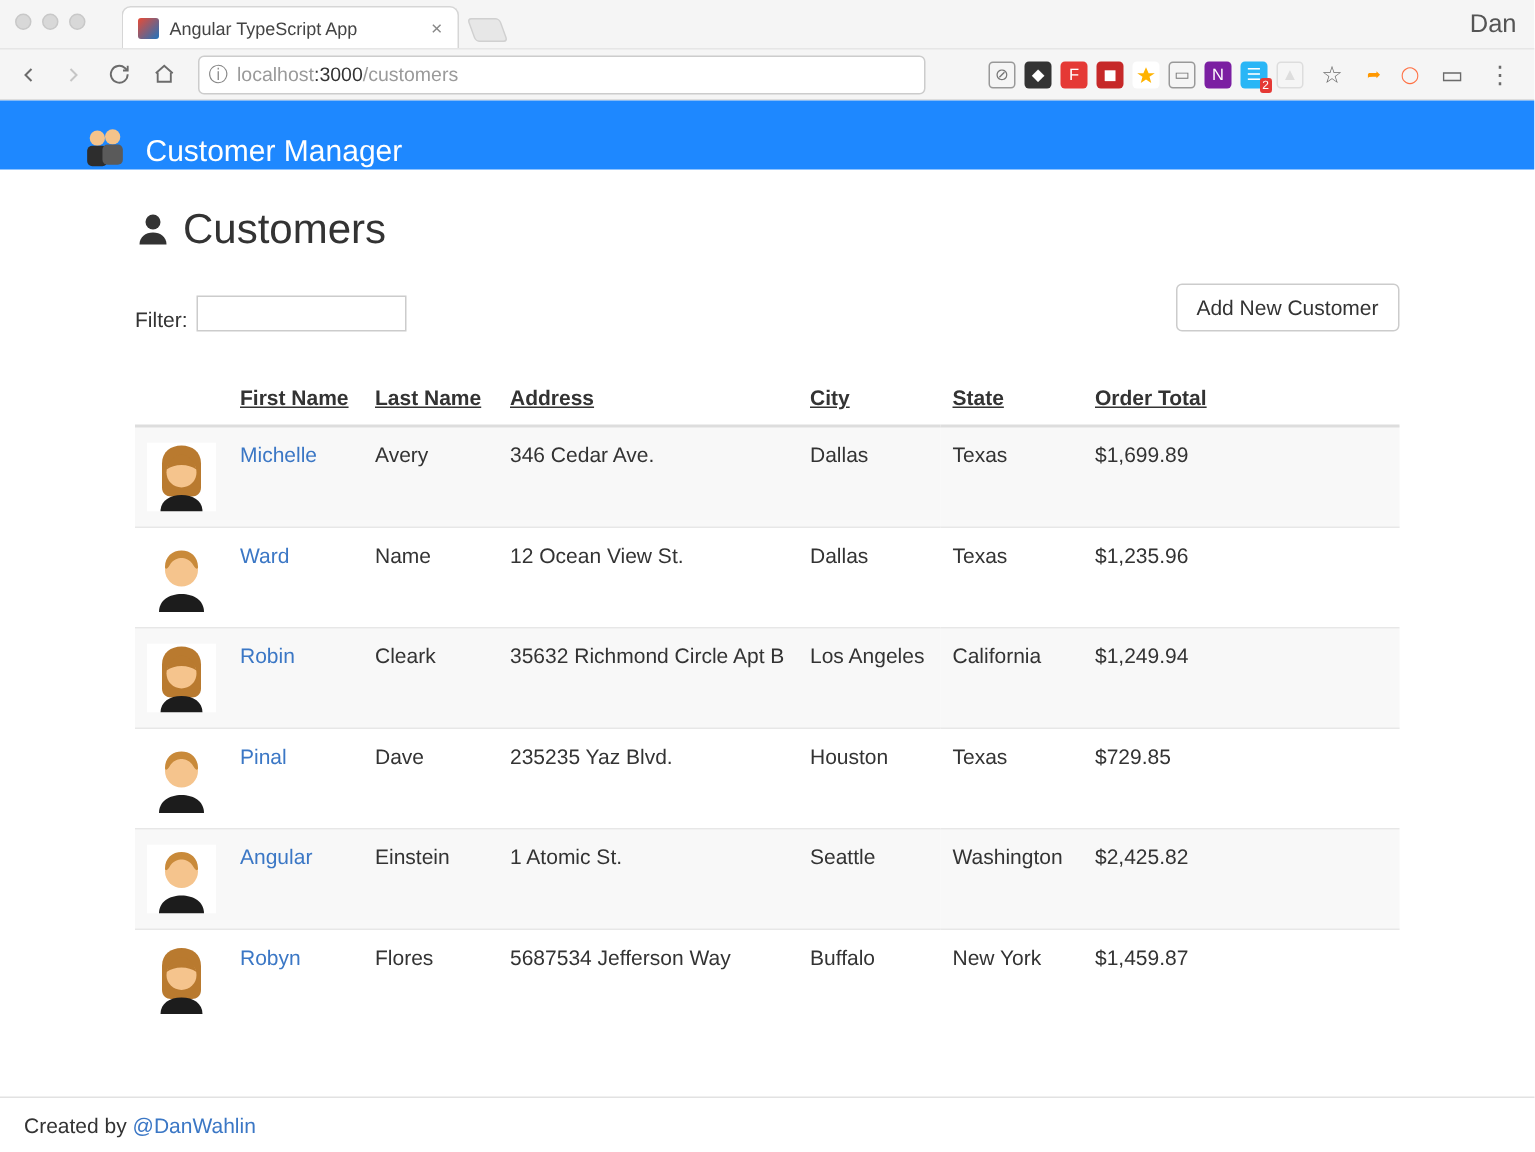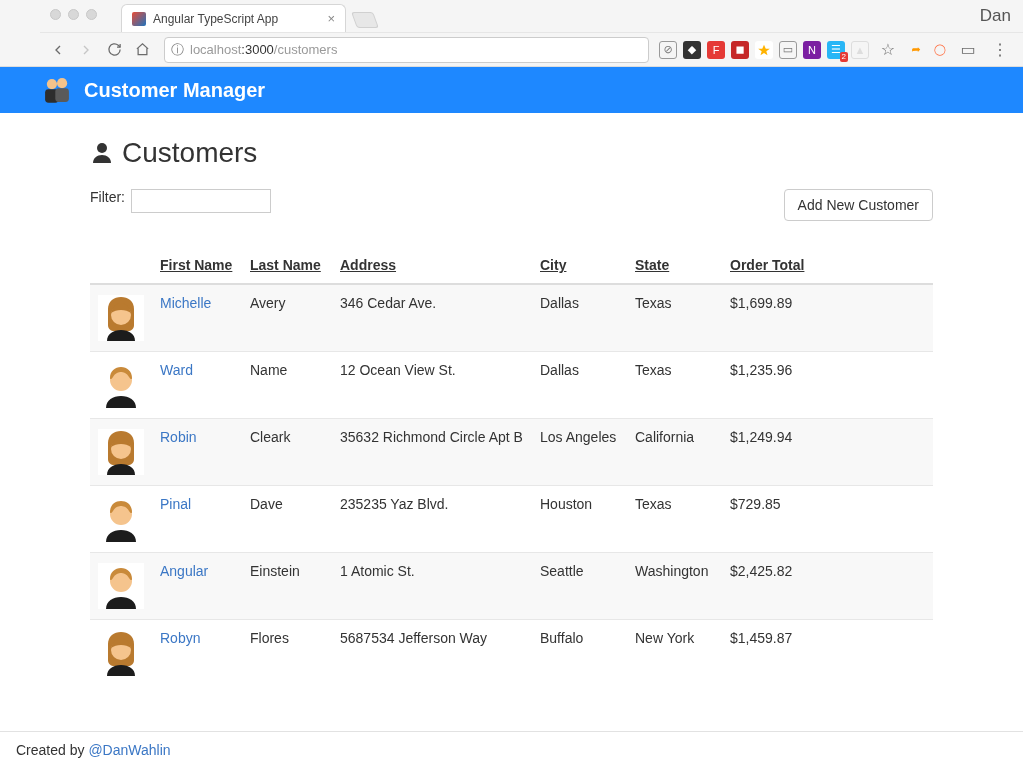--- a/index.html
+++ b/index.html
@@ -1,20 +1,20 @@
 <!DOCTYPE html>
 <html><head>
 <meta charset="utf-8">
 <style>
   * { box-sizing: border-box; }
   html, body { margin:0; padding:0; font-family: -apple-system, "Helvetica Neue", Arial, sans-serif; background:#fff; color:#333; }
   body { width:1023px; height:768px; overflow:hidden; }
 
   
-  .chrome { background:#f5f5f5; border-bottom:1px solid #ddd;padding-left:40px; }
+  .chrome { background:#f5f5f5; border-bottom:1px solid #ddd; }
   .chrome-top { display:flex; align-items:flex-end; height:32px; position:relative; }
   .traffic { display:flex; gap:7px; padding:9px 10px 0 10px; align-self:flex-start; }
   .dot { width:11px; height:11px; border-radius:50%; background:#d8d8d8; border:1px solid #c8c8c8; }
   .tab { display:flex; align-items:center; background:#fff; border:1px solid #d6d6d6; border-bottom:none; border-top-left-radius:6px; border-top-right-radius:6px; height:28px; padding:0 10px; margin-left:14px; min-width:225px; font-size:12px; color:#444; position:relative; }
   .tab .favicon { width:14px; height:14px; margin-right:7px; display:inline-block; background:linear-gradient(135deg,#e94b35,#1e73be); border-radius:2px; }
   .tab .close { margin-left:auto; color:#888; font-size:13px; }
   .newtab { width:22px; height:16px; margin-left:8px; margin-bottom:4px; background:#e7e7e7; border:1px solid #d0d0d0; transform:skewX(20deg); border-radius:3px; }
   .profile-name { position:absolute; right:12px; top:6px; font-size:17px; color:#555; }
 
   .chrome-toolbar { display:flex; align-items:center; height:34px; padding:0 6px; gap:4px; background:#f5f5f5; border-top:1px solid #e6e6e6; }
@@ -22,29 +22,29 @@
   .tb-icon.disabled { color:#c6c6c6; }
   .urlbar { flex:0 0 485px; height:26px; border:1px solid #ccc; border-radius:4px; background:#fff; display:flex; align-items:center; padding:0 6px; font-size:13px; color:#333; margin:0 6px; }
   .urlbar .info { color:#858585; margin-right:6px; }
   .urlbar .host-dim { color:#9a9a9a; }
   .ext-row { display:flex; align-items:center; gap:6px; margin-left:auto; padding-right:4px; }
   .ext { width:18px; height:18px; border-radius:3px; display:flex; align-items:center; justify-content:center; font-size:11px; color:#fff; position:relative; }
   .ext.outline { background:transparent; border:1.5px solid #999; color:#777; }
   .badge { position:absolute; bottom:-3px; right:-3px; background:#e53935; color:#fff; font-size:8px; border-radius:2px; padding:0 2px; line-height:10px; }
 
   
-  .app-header { background:#1e88ff; color:#fff; height:46px; display:flex; align-items:center; padding-left:40px; font-size:20px; font-weight:700; }
+  .app-header { background:#1e88ff; color:#fff; height:46px; display:flex; align-items:flex-end; padding-left:53px; font-size:20px; font-weight:400; }
   .app-header .logo { width:34px; height:30px; margin-right:10px; display:flex; }
 
   
   .content { padding:18px 90px 0 90px; }
   .page-title { display:flex; align-items:center; font-size:28px; font-weight:400; color:#333; margin:6px 0 20px 0; }
   .page-title svg { margin-right:8px; }
 
-  .filter-row { display:flex; align-items:flex-start; margin-bottom:28px; }
+  .filter-row { display:flex; align-items:flex-end; margin-bottom:28px; }
   .filter-row label { font-size:14px; margin-right:6px; color:#333; }
   .filter-row input { width:140px; height:24px; border:1px solid #ccc; padding:2px 4px; font-size:13px; }
   .btn-add { margin-left:auto; background:#fff; border:1px solid #ccc; border-radius:4px; padding:7px 13px; font-size:14px; color:#333; cursor:pointer; }
 
   table { width:100%; border-collapse:collapse; font-size:14px; }
   thead th { text-align:left; font-weight:700; padding:8px 8px 10px 8px; border-bottom:2px solid #ddd; color:#333;text-decoration:underline; }
   tbody tr { border-top:1px solid #e7e7e7; }
   tbody tr:nth-child(odd) { background:#f8f8f8; }
   tbody td { padding:10px 8px; vertical-align:top; }
   td.avatar-cell { width:60px; }

